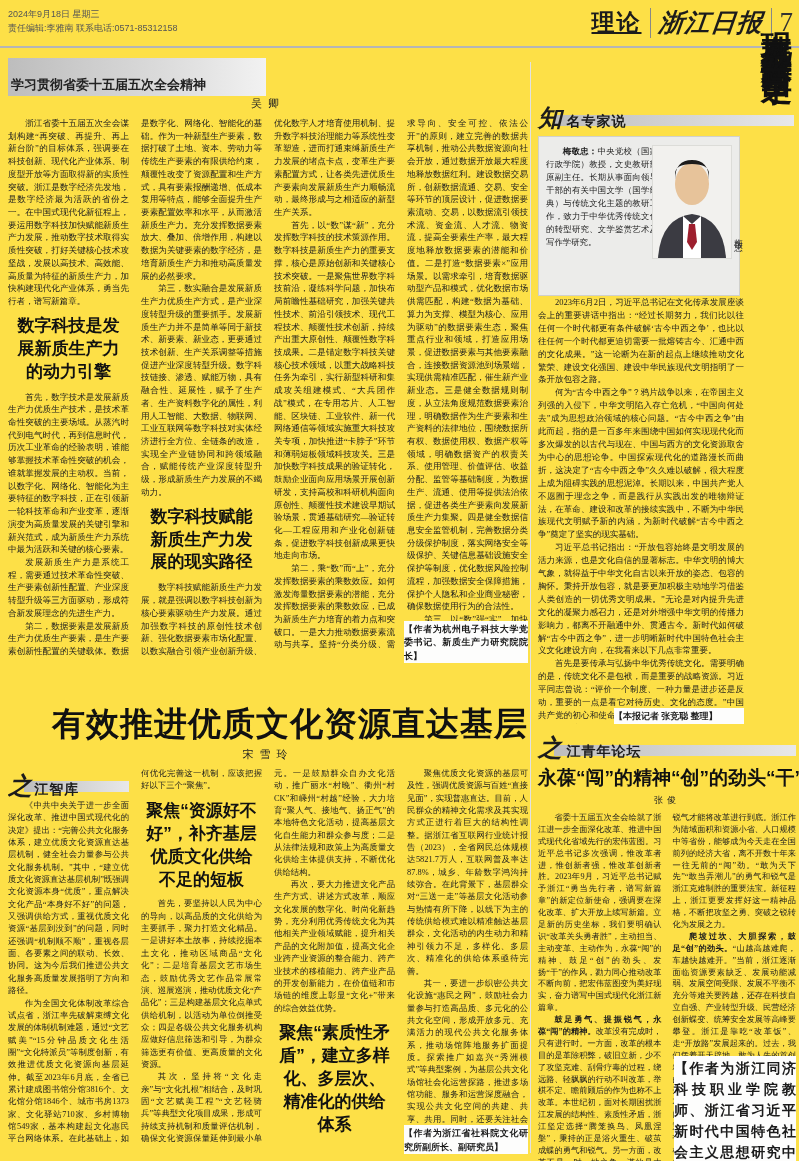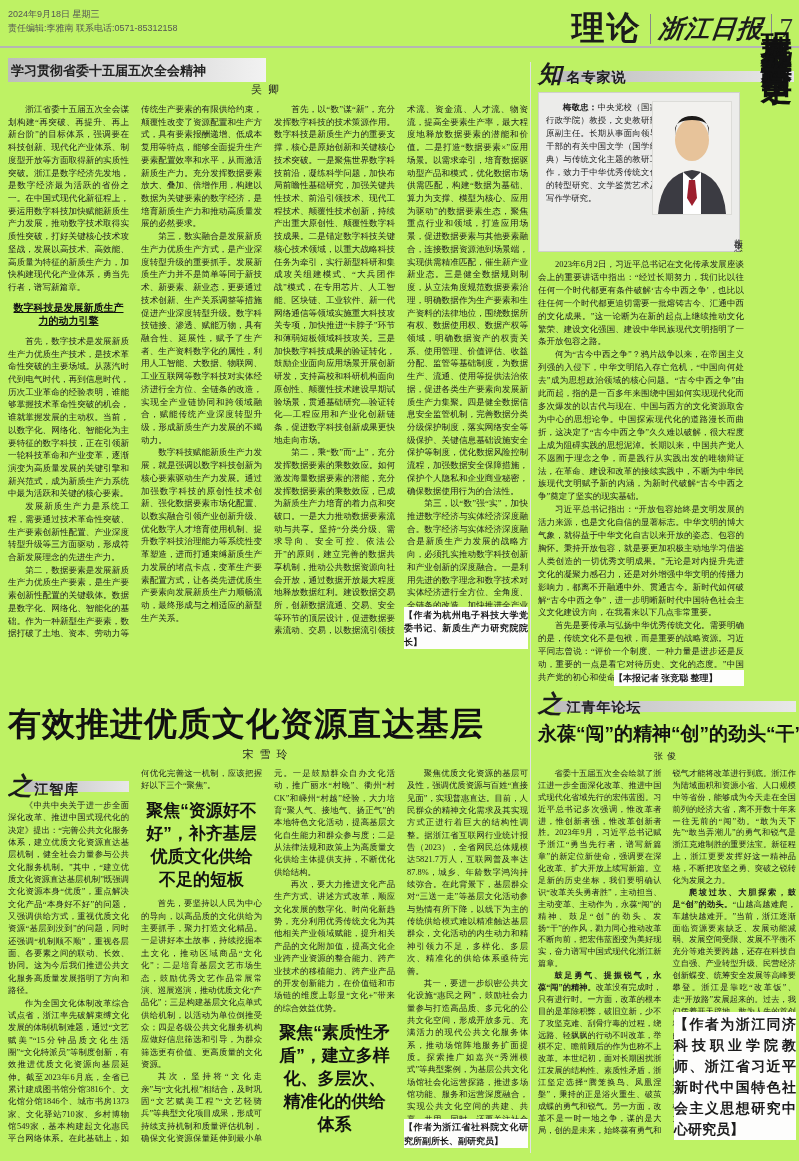--- a/index.html
+++ b/index.html
@@ -1,70 +1,70 @@
 <!DOCTYPE html>
 <html><head>
 <meta charset="utf-8">
 <style>
   html,body{margin:0;padding:0;background:#f2f2f0;}
-  .page{position:relative;width:799px;height:1161px;background:#bef264;margin:0 auto;overflow:hidden;
+  .page{position:relative;width:799px;height:1161px;background:#fde047;margin:0 auto;overflow:hidden;
         font-family:"Liberation Serif", serif;color:#1c1c1c;}
   
   .hdr-meta{position:absolute;left:8px;top:8px;font-family:"Liberation Sans",sans-serif;
             font-size:9px;color:#555;line-height:1.5;}
   .masthead{position:absolute;right:6px;top:6px;display:flex;align-items:center;gap:8px;}
-  .mh-sec{font-size:33px;font-weight:700;font-family:"Liberation Serif",serif;letter-spacing:2px;}
+  .mh-sec{font-size:23px;font-weight:700;font-family:"Liberation Serif",serif;letter-spacing:2px;text-decoration:underline;}
   .mh-div{width:1px;height:30px;background:#888;}
   .mh-brand{font-size:25px;font-weight:900;font-style:italic;transform:skewX(-6deg);letter-spacing:1px;}
   .mh-page{font-size:27px;font-weight:400;color:#333;}
   .hdr-rule{position:absolute;left:0;right:0;top:46px;height:2px;background:#b5b5b5;}
   .v-divider{position:absolute;left:530px;top:62px;bottom:8px;width:1px;background:#e2e2e2;}
   
   .kicker{display:inline-block;font-family:"Liberation Sans",sans-serif;font-weight:700;font-size:13px;
-          color:#222;padding:4px 60px 2px 3px;background:linear-gradient(to right,#bdbdbd,#e3e3e3 75%,#f2f2f2);}
+          color:#222;padding:18px 60px 2px 3px;background:linear-gradient(to right,#bdbdbd,#e3e3e3 75%,#f2f2f2);}
   .headline{font-family:"Liberation Sans",sans-serif;font-weight:900;color:#111;}
   .byline{text-align:center;font-size:11px;letter-spacing:6px;color:#222;}
   .cols{column-fill:auto;overflow:hidden;text-align:justify;}
   .blk-p,.blk-pl{margin:0;text-indent:2em;}
   .blk-pl b{font-weight:700;}
   .blk-h{font-family:"Liberation Sans",sans-serif;font-weight:700;text-align:center;text-indent:0;
          margin:7px 4px;line-height:1.35;color:#111;}
   .sig-overlay{position:absolute;background:#fdfdfc;font-weight:700;text-align:justify;
                font-family:"Liberation Serif",serif;}
   
   .art-main{position:absolute;left:8px;top:58px;width:520px;}
   .art-main .headline{font-size:36px;letter-spacing:1px;margin:5px 0 4px 0;white-space:nowrap;}
   .art-main .cols{column-count:4;column-gap:12px;height:546px;font-size:8.6px;line-height:1.48;margin-top:6px;}
-  .art-main .blk-h{font-size:10px;text-decoration:underline;}
+  .art-main .blk-h{font-size:17px;}
   .art-main-sig{right:0;bottom:0;width:124px;font-size:9px;line-height:1.5;padding-top:2px;}
   
-  .seclabel{position:relative;height:26px;font-family:"Liberation Sans",sans-serif;}
+  .seclabel{position:relative;height:26px;font-family:"Liberation Sans",sans-serif;margin-top:44px;}
   .seclabel .bar{position:absolute;left:16px;right:0;bottom:2px;height:11px;
                  background:linear-gradient(to right,#bdbdbd,#e8e8e8);}
   .seclabel .big{position:relative;font-size:24px;font-weight:900;font-style:italic;z-index:1;}
   .seclabel .rest{position:relative;font-size:14px;font-weight:700;z-index:1;letter-spacing:1px;}
   
   .expert{position:absolute;left:538px;top:58px;width:256px;}
   .expert-bio{position:relative;width:202px;height:160px;background:#ececea;border:1px solid #d0d0cc;
               box-sizing:border-box;padding:8px 7px;margin-top:8px;}
   .expert-bio .bio-text{width:112px;font-size:8.4px;line-height:1.55;text-align:justify;text-indent:2em;}
   .expert-bio .bio-text b{font-weight:700;}
   .portrait{position:absolute;right:7px;top:8px;width:78px;height:112px;background:#f6f6f4;border:1px solid #dcdcd8;}
-  .expert-body{position:relative;width:206px;height:428px;margin-top:6px;font-size:8.5px;line-height:1.52;
+  .expert-body{position:relative;width:206px;height:428px;font-size:8.5px;line-height:1.52;
                text-align:justify;overflow:hidden;}
   .expert-sig{right:0;bottom:0;width:130px;font-size:9px;text-align:left;padding-top:2px;}
   .vert-head{position:absolute;right:2px;top:8px;height:512px;writing-mode:vertical-rl;
              font-family:"Liberation Sans",sans-serif;font-weight:900;font-size:31px;letter-spacing:3px;color:#111;}
   .vert-author{position:absolute;right:54px;top:232px;writing-mode:vertical-rl;font-size:8.5px;color:#333;letter-spacing:2px;}
   
   .art-culture{position:absolute;left:8px;top:702px;width:520px;}
-  .art-culture .headline{font-size:33px;letter-spacing:1px;text-align:left;white-space:nowrap;}
+  .art-culture .headline{font-size:33px;letter-spacing:1px;text-align:right;white-space:nowrap;}
   .art-culture .cols{column-count:4;column-gap:12px;height:388px;font-size:8.4px;line-height:1.47;margin-top:6px;}
   .art-culture .blk-h{font-size:17px;}
-  .art-culture-sig{right:0;bottom:8px;width:124px;font-size:9px;line-height:1.5;padding-top:2px;}
+  .art-culture-sig{right:0;bottom:2px;width:124px;font-size:9px;line-height:1.5;padding-top:2px;}
   .cols .seclabel{margin:0 0 6px 0;column-span:none;}
   
   .art-youth{position:absolute;left:538px;top:688px;width:258px;}
   .art-youth .headline{font-size:19px;letter-spacing:0;text-align:center;white-space:nowrap;margin:7px 0 3px 0;}
   .art-youth .byline{font-size:9px;letter-spacing:4px;}
   .art-youth .cols{column-count:2;column-gap:11px;height:372px;font-size:8.2px;line-height:1.45;margin-top:5px;}
   .art-youth-sig{right:0;bottom:0;width:122px;font-size:14px;line-height:1.5;padding-top:2px;}
 </style>
 </head>
 <body>
@@ -89,20 +89,21 @@
     <div class="kicker">学习贯彻省委十五届五次全会精神</div>
     <div class="byline">吴卿</div>
     <div style="position:relative;">
       <div class="cols">
           <p class="blk-p">浙江省委十五届五次全会谋划构建“再突破、再提升、再上新台阶”的目标体系，强调要在科技创新、现代化产业体系、制度型开放等方面取得新的实质性突破。浙江是数字经济先发地，是数字经济最为活跃的省份之一。在中国式现代化新征程上，要运用数字科技加快赋能新质生产力发展，推动数字技术取得实质性突破，打好关键核心技术攻坚战，发展以高技术、高效能、高质量为特征的新质生产力，加快构建现代化产业体系，勇当先行者，谱写新篇章。</p>
           <p class="blk-h">数字科技是发展新质生产力的动力引擎</p>
           <p class="blk-p">首先，数字技术是发展新质生产力优质生产技术，是技术革命性突破的主要场域。从蒸汽时代到电气时代，再到信息时代，历次工业革命的经验表明，谁能够掌握技术革命性突破的机会，谁就掌握发展的主动权。当前，以数字化、网络化、智能化为主要特征的数字科技，正在引领新一轮科技革命和产业变革，逐渐演变为高质量发展的关键引擎和新兴范式，成为新质生产力系统中最为活跃和关键的核心要素。</p>
           <p class="blk-p">发展新质生产力是系统工程，需要通过技术革命性突破、生产要素创新性配置、产业深度转型升级等三方面驱动，形成符合新发展理念的先进生产力。</p>
           <p class="blk-p">第二，数据要素是发展新质生产力优质生产要素，是生产要素创新性配置的关键载体。数据是数字化、网络化、智能化的基础。作为一种新型生产要素，数据打破了土地、资本、劳动力等传统生产要素的有限供给约束，颠覆性改变了资源配置和生产方式，具有要素报酬递增、低成本复用等特点，能够全面提升生产要素配置效率和水平，从而激活新质生产力。充分发挥数据要素放大、叠加、倍增作用，构建以数据为关键要素的数字经济，是培育新质生产力和推动高质量发展的必然要求。</p>
           <p class="blk-p">第三，数实融合是发展新质生产力优质生产方式，是产业深度转型升级的重要抓手。发展新质生产力并不是简单等同于新技术、新要素、新业态，更要通过技术创新、生产关系调整等措施促进产业深度转型升级。数字科技链接、渗透、赋能万物，具有融合性、延展性，赋予了生产者、生产资料数字化的属性，利用人工智能、大数据、物联网、工业互联网等数字科技对实体经济进行全方位、全链条的改造，实现全产业链协同和跨领域融合，赋能传统产业深度转型升级，形成新质生产力发展的不竭动力。</p>
+          <p class="blk-h">数字科技赋能新质生产力发展的现实路径</p>
           <p class="blk-p">数字科技赋能新质生产力发展，就是强调以数字科技创新为核心要素驱动生产力发展。通过加强数字科技的原创性技术创新、强化数据要素市场化配置、以数实融合引领产业创新升级、优化数字人才培育使用机制、提升数字科技治理能力等系统性变革塑造，进而打通束缚新质生产力发展的堵点卡点，变革生产要素配置方式，让各类先进优质生产要素向发展新质生产力顺畅流动，最终形成与之相适应的新型生产关系。</p>
           <p class="blk-p">首先，以“数”谋“新”，充分发挥数字科技的技术策源作用。数字科技是新质生产力的重要支撑，核心是原始创新和关键核心技术突破。一是聚焦世界数字科技前沿，凝练科学问题，加快布局前瞻性基础研究，加强关键共性技术、前沿引领技术、现代工程技术、颠覆性技术创新，持续产出重大原创性、颠覆性数字科技成果。二是锚定数字科技关键核心技术领域，以重大战略科技任务为牵引，实行新型科研和集成攻关组建模式、“大兵团作战”模式，在专用芯片、人工智能、区块链、工业软件、新一代网络通信等领域实施重大科技攻关专项，加快推进“卡脖子”环节和薄弱短板领域科技攻关。三是加快数字科技成果的验证转化，鼓励企业面向应用场景开展创新研发，支持高校和科研机构面向原创性、颠覆性技术建设早期试验场景，贯通基础研究—验证转化—工程应用和产业化创新链条，促进数字科技创新成果更快地走向市场。</p>
           <p class="blk-p">第二，乘“数”而“上”，充分发挥数据要素的乘数效应。如何激发海量数据要素的潜能，充分发挥数据要素的乘数效应，已成为新质生产力培育的着力点和突破口。一是大力推动数据要素流动与共享。坚持“分类分级、需求导向、安全可控、依法公开”的原则，建立完善的数据共享机制，推动公共数据资源向社会开放，通过数据开放最大程度地释放数据红利。建设数据交易所，创新数据流通、交易、安全等环节的顶层设计，促进数据要素流动、交易，以数据流引领技术流、资金流、人才流、物资流，提高全要素生产率，最大程度地释放数据要素的潜能和价值。二是打造“数据要素×”应用场景。以需求牵引，培育数据驱动型产品和模式，优化数据市场供需匹配，构建“数据为基础、算力为支撑、模型为核心、应用为驱动”的数据要素生态，聚焦重点行业和领域，打造应用场景，促进数据要素与其他要素融合，连接数据资源池到场景端，实现供需精准匹配，催生新产业新业态。三是健全数据规则制度，从立法角度规范数据要素治理，明确数据作为生产要素和生产资料的法律地位，围绕数据所有权、数据使用权、数据产权等领域，明确数据资产的权责关系、使用管理、价值评估、收益分配、监管等基础制度，为数据生产、流通、使用等提供法治依据，促进各类生产要素向发展新质生产力集聚。四是健全数据信息安全监管机制，完善数据分类分级保护制度，落实网络安全等级保护、关键信息基础设施安全保护等制度，优化数据风险控制流程，加强数据安全保障措施，保护个人隐私和企业商业秘密，确保数据使用行为的合法性。</p>
           <p class="blk-p">第三，以“数”强“实”，加快推进数字经济与实体经济深度融合。数字经济与实体经济深度融合是新质生产力发展的战略方向，必须扎实推动数字科技创新和产业创新的深度融合。一是利用先进的数字理念和数字技术对实体经济进行全方位、全角度、全链条的改造，加快推进全产业链数字化、网络化、智能化发展和跨领域融合应用，发挥数字技术对经济发展的叠加、倍增作用，以数字技术赋能的方式激发新动能，推动经济向分工更精细、技术更先进、结构更合理、形态更高级的发展阶段演进。二是以数实融合推进新型工业化，锚定制造业主战场，以数字科技创新与产业创新的深度融合培育制造业竞争力，巩固扩大发展新优势，加快新旧动能接续转换。促进制造业数字化转型，推动制造业重点行业、重点产业集群、重点企业数字化改造，健全资源配置机制、产业协同机制和价值创造体系，推动产业高端化、智能化、绿色化，实现传统产业向价值链高端跃升。三是聚焦服务制造化、制造服务化，探索实施“数字+服务+制造”模式，通过人工智能、云计算、大数据、工业物联网等数字化技术联结制造与服务，应用物联网、车联网、云平台等“互联网+”制造业和服务业，实现现代服务业与先进制造业深度融合。</p>
         </div>
       <div class="sig-overlay art-main-sig">【作者为杭州电子科技大学党委书记、新质生产力研究院院长】</div>
     </div>
   </div>
 
   <div class="expert">

